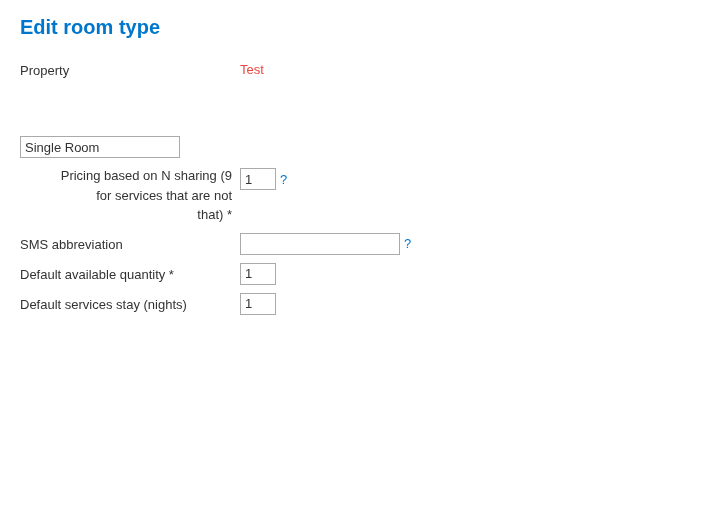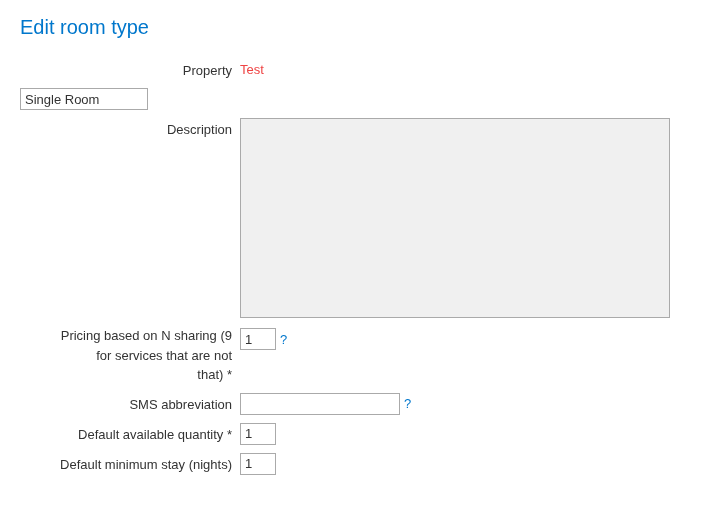--- a/index.html
+++ b/index.html
@@ -14,40 +14,40 @@
       color: #333;
       background: #fff;
       padding: 16px 20px;
       width: 718px;
       min-height: 528px;
     }
 
     h1.page-title {
       color: #0077cc;
       font-size: 20px;
-      font-weight: normal;
+      font-weight: bold;
       margin-bottom: 20px;
     }
 
     .form-container {
       width: 100%;
     }
 
     .form-row {
       display: flex;
       align-items: flex-start;
       margin-bottom: 8px;
     }
 
     .form-row.description-row {
       align-items: flex-start;
     }
 
     .form-label {
-      text-align: right;
+      text-align: left;
       width: 220px;
       min-width: 220px;
       padding-right: 8px;
       padding-top: 3px;
       color: #333;
       font-size: 13px;
       line-height: 1.4;
     }
 
     .form-label .required {
@@ -63,21 +63,22 @@
     input[type="text"] {
       border: 1px solid #aaa;
       padding: 2px 4px;
       font-size: 13px;
       color: #333;
       background: #fff;
       height: 22px;
     }
 
     input.room-type-name-input {
-      width: 128px;
+      width: 160px;
+      margin-top: 48px;
     }
 
     input.small-input {
       width: 36px;
     }
 
     input.sms-input {
       width: 160px;
     }
 
@@ -128,26 +129,20 @@
     <div class="form-label">
       <span>Property</span>
     </div>
     <div class="form-control-text">Test</div>
   </div>
 
   <div class="form-row">
     <input type="text" class="room-type-name-input" value="Single Room" style="">
   </div>
 
-  <div class="form-row description-row">
-    <div class="form-label">
-      <span>Description</span>
-    </div>
-    <textarea class="description-textarea" style=""></textarea>
-  </div>
 
   <div class="form-row">
     <div class="pricing-label">
       <span>Pricing based on N sharing (9</span><br>
       <span>for services that are not</span><br>
       <span>that) *</span>
     </div>
     <div style="display:flex;align-items:center;padding-top:2px;">
       <input type="text" class="small-input" value="1" style="">
       <a href="#" class="help-link">?</a>
@@ -166,18 +161,18 @@
 
   <div class="form-row">
     <div class="form-label">
       <span>Default available quantity *</span>
     </div>
     <input type="text" class="qty-input" value="1" style="">
   </div>
 
   <div class="form-row">
     <div class="form-label">
-      <span>Default minimum stay (nights)</span>
+      <span>Default services stay (nights)</span>
     </div>
     <input type="text" class="nights-input" value="1" style="">
   </div>
 
 </div>
 
 </body></html>

